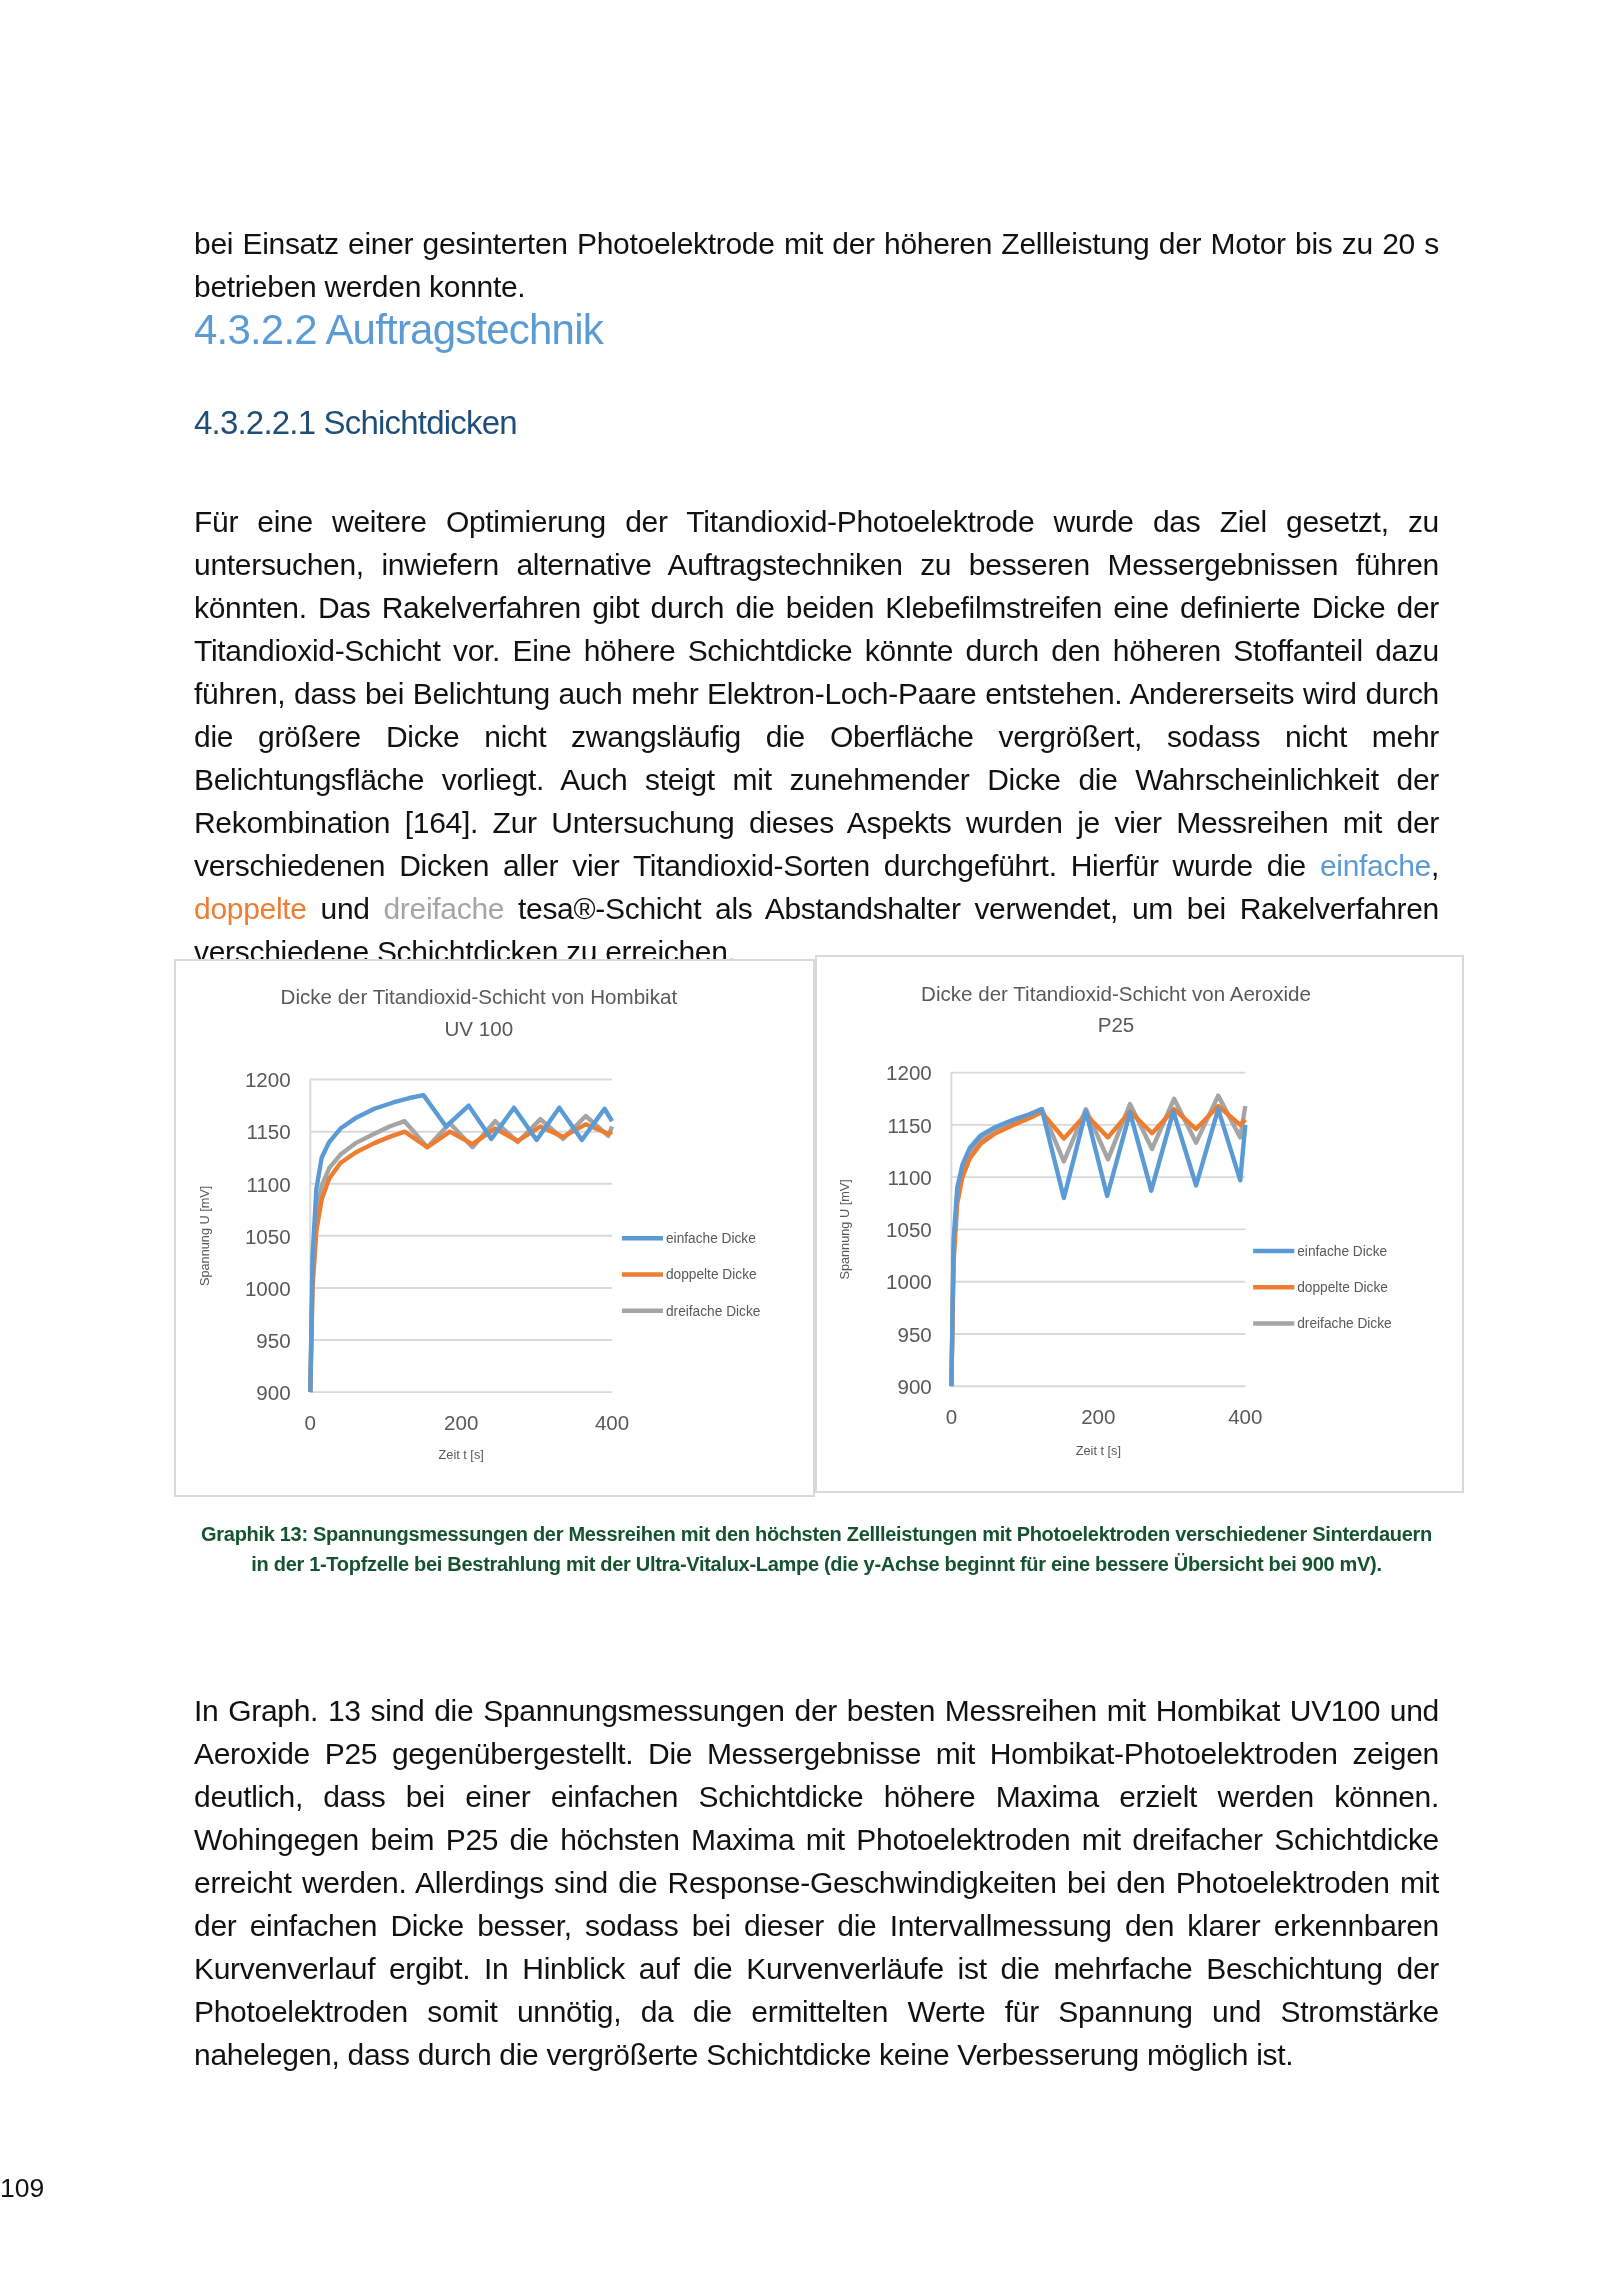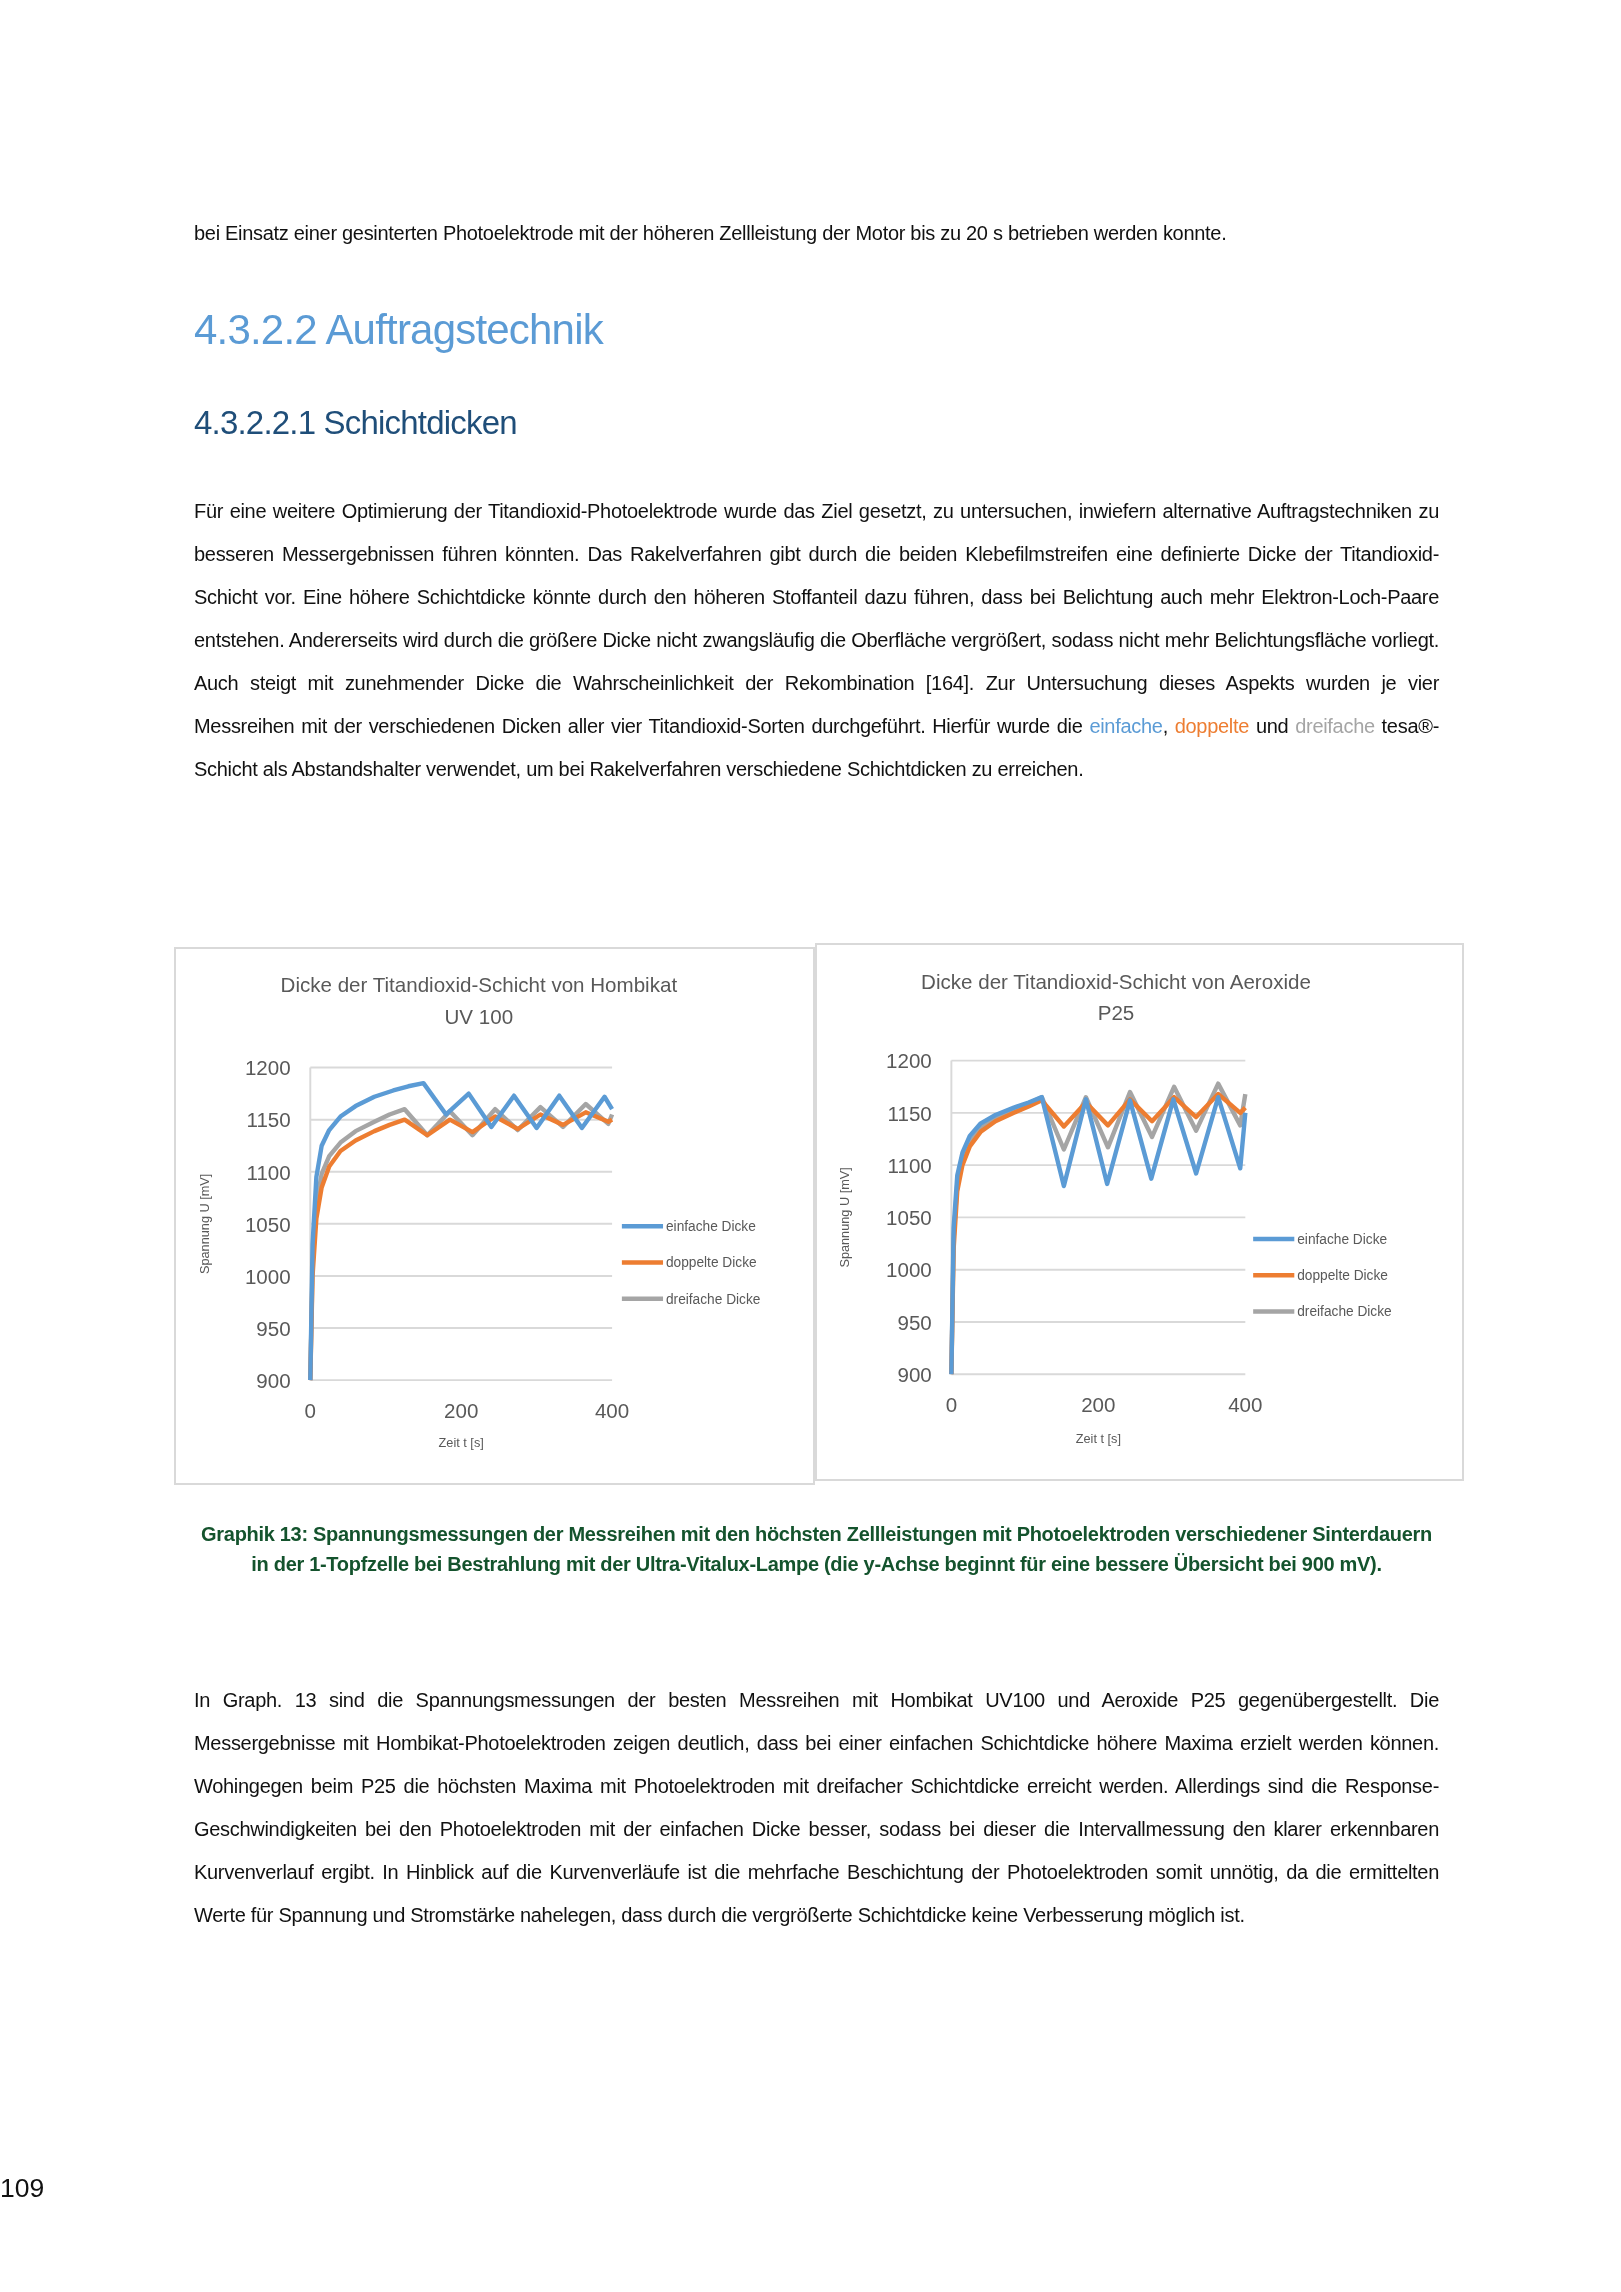--- a/index.html
+++ b/index.html
@@ -1,27 +1,27 @@
 <!DOCTYPE html>
 <html><head>
 <meta charset="utf-8">
 <style>
   html, body { margin: 0; padding: 0; background: #ffffff; }
   body { width: 1621px; height: 2293px; position: relative; overflow: hidden;
          font-family: "Liberation Sans", "DejaVu Sans", sans-serif; color: #111; }
-  .page-text { position: absolute; left: 194px; width: 1245px; font-size: 20px; line-height: 43px;
+  .page-text { position: absolute; left: 194px; width: 1245px; font-size: 30px; line-height: 43px;
                text-align: justify; letter-spacing: -0.3px; }
   .p-intro { top: 192px; }
   .h2 { position: absolute; left: 194px; top: 306px; font-size: 42px; color: #5b9bd5; letter-spacing: -0.8px; }
   .h3 { position: absolute; left: 194px; top: 388px; font-size: 33px; color: #1f4e79; letter-spacing: -0.8px; margin-top: 16px; }
   .p-main { top: 470px; }
   .hl-blue { color: #5b9bd5; }
   .hl-orange { color: #ed7d31; }
   .hl-gray { color: #a5a5a5; }
-  .chart-box { position: absolute; border: 2px solid #d9d9d9; background: #fff; }
+  .chart-box { position: absolute; border: 2px solid #d9d9d9; background: #fff; margin-top: 12px; }
   .chart-left { left: 174px; top: 947px; width: 637px; height: 534px; }
   .chart-right { left: 815px; top: 943px; width: 645px; height: 534px; }
   .chart-svg { position: absolute; left: 0; top: 0; }
   .caption { position: absolute; left: 194px; top: 1519px; width: 1245px; text-align: center;
              font-size: 20px; line-height: 30px; font-weight: bold; color: #14532d; letter-spacing: -0.3px; }
   .p-final { top: 1659px; }
   .page-number { position: absolute; left: 0; width: 1621px; top: 2173px; text-align: left; font-size: 26.5px; }
   svg text { font-family: "Liberation Sans", "DejaVu Sans", sans-serif; }
 </style>
 </head>

